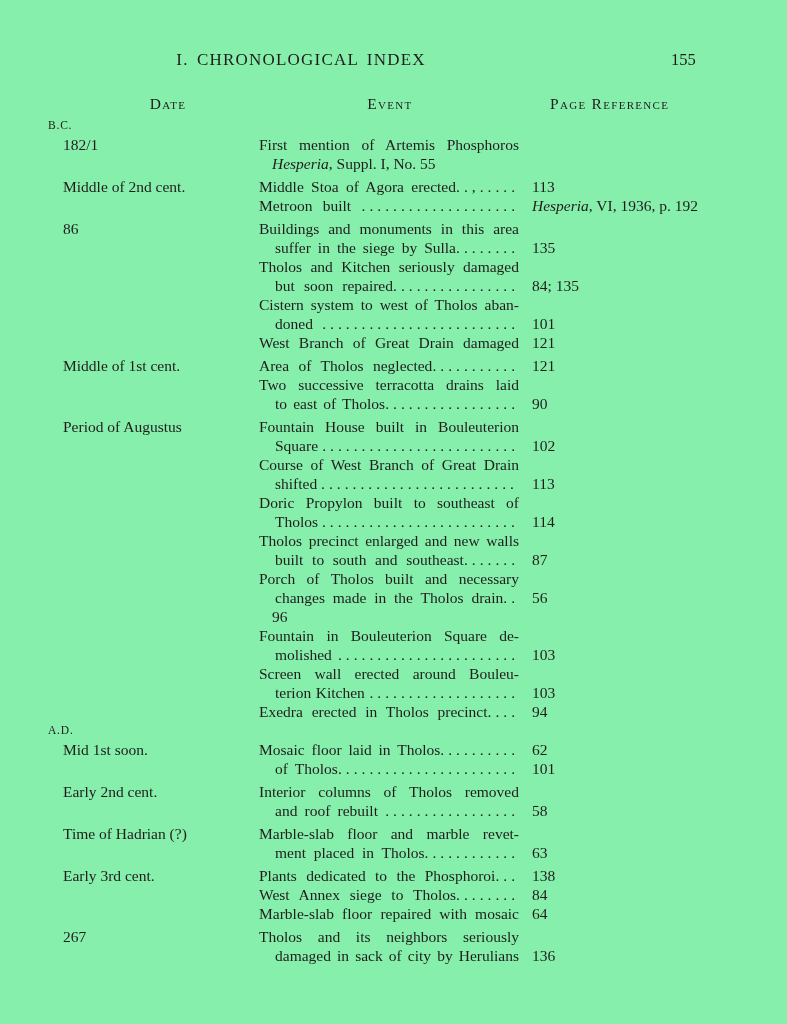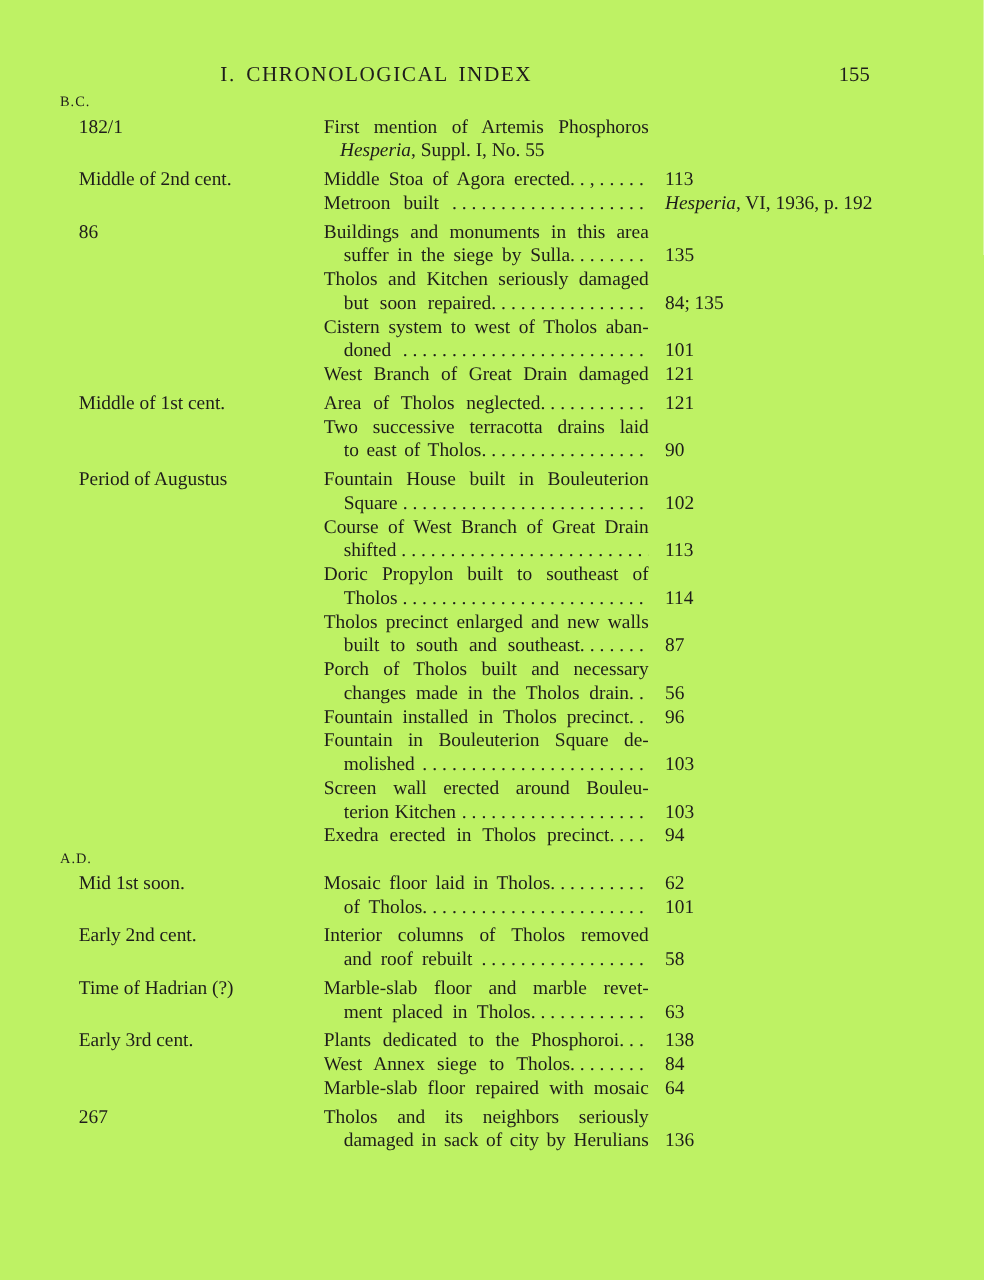--- a/index.html
+++ b/index.html
@@ -1,20 +1,20 @@
 <!DOCTYPE html>
 <html><head>
 <meta charset="utf-8">
 <style>
   html, body { margin: 0; padding: 0; background: #ffffff; }
   .page {
     position: relative;
     width: 787px;
     height: 1024px;
-    background: #bef264;
+    background: #86efac;
     color: #1f1d1b;
     font-family: "Liberation Serif", "DejaVu Serif", serif;
     font-size: 15.5px;
     line-height: 19px;
     overflow: hidden;
     box-sizing: border-box;
     padding-top: 50px;
   }
   
   .runhead { position: relative; height: 20px; }
@@ -79,20 +79,26 @@
 <body>
 
 <div class="page">
   <div class="runhead">
     <div class="title-wrap">
       <span class="page-title">I. CHRONOLOGICAL INDEX</span>
     </div>
     <span class="page-number">155</span>
   </div>
 
+  <div class="colheads">
+    <div class="colhead ch-date">Date</div>
+    <div class="colhead ch-event">Event</div>
+    <div></div>
+    <div class="colhead ch-ref">Page Reference</div>
+  </div>
 
   <div class="content" id="content">
       <div class="era">B.C.</div>
       <div class="entry">
         <div class="entry-date">182/1</div>
         <div class="events">
           <div class="line">
             <div class="etext">First mention of Artemis Phosphoros</div>
           </div>
           <div class="line">
@@ -191,21 +197,20 @@
             <span class="eref">87</span>
           </div>
           <div class="line">
             <div class="etext">Porch of Tholos built and necessary</div>
           </div>
           <div class="line">
             <div class="etext indent"><span class="txt">changes made in the Tholos drain</span><span class="dots">..</span></div>
             <span class="eref">56</span>
           </div>
           <div class="line">
-            <div class="etext"><span class="txt">Fountain installed in Tholos precinct</span><span class="dots">..</span></div>
             <span class="eref">96</span>
           </div>
           <div class="line">
             <div class="etext">Fountain in Bouleuterion Square de-</div>
           </div>
           <div class="line">
             <div class="etext indent"><span class="txt">molished </span><span class="dots">.......................</span></div>
             <span class="eref">103</span>
           </div>
           <div class="line">

